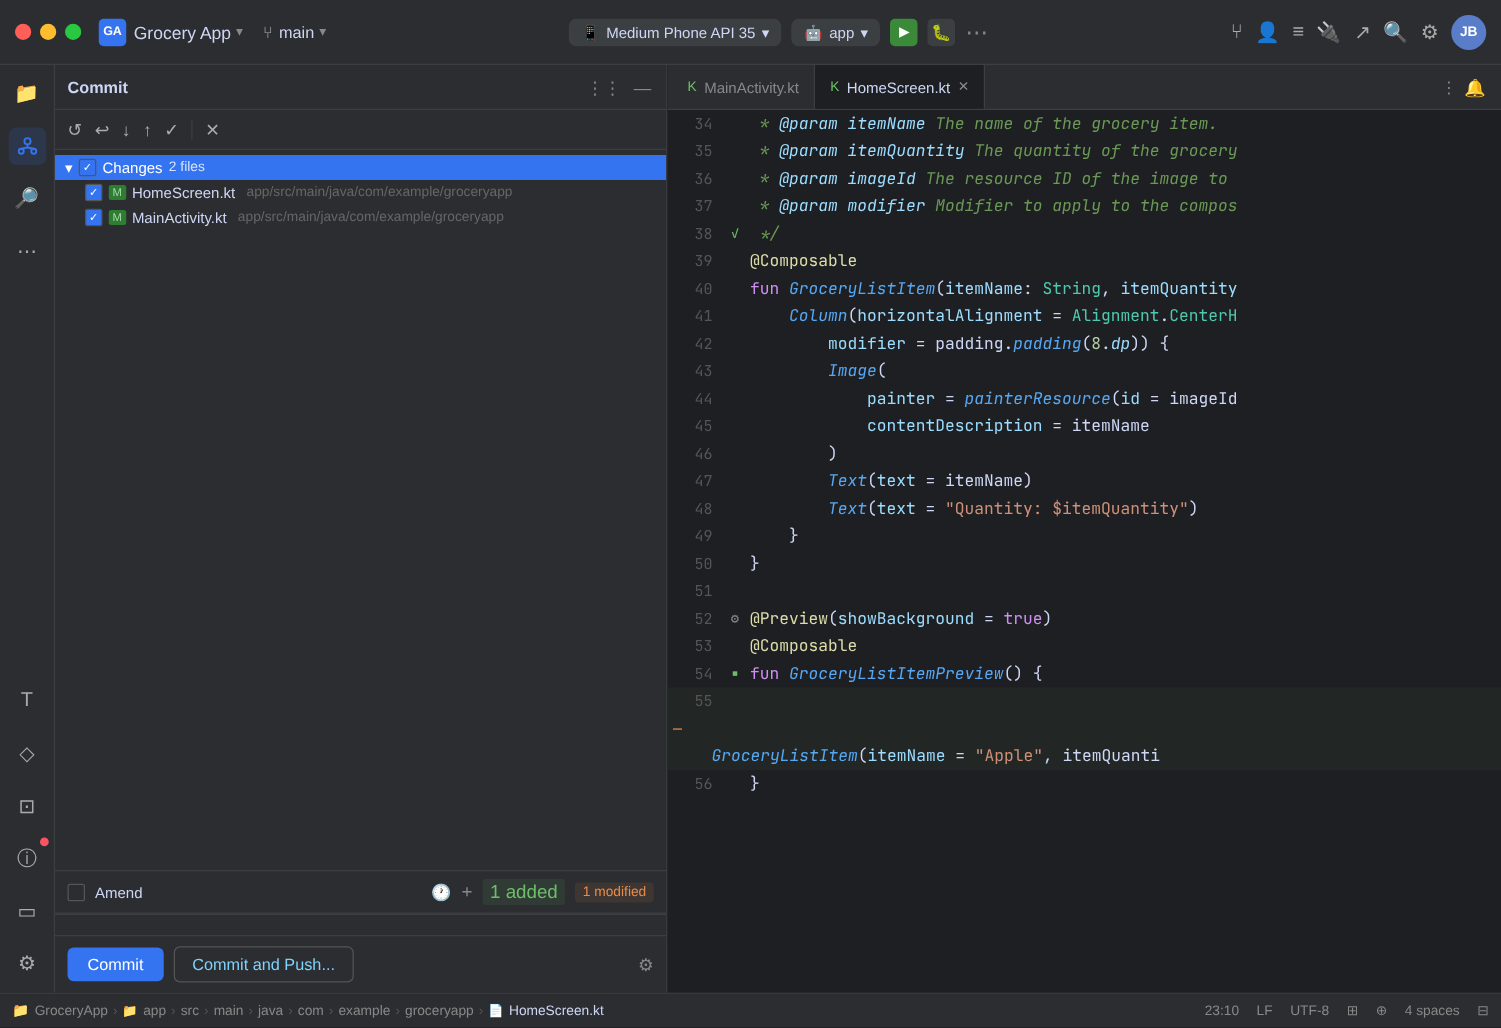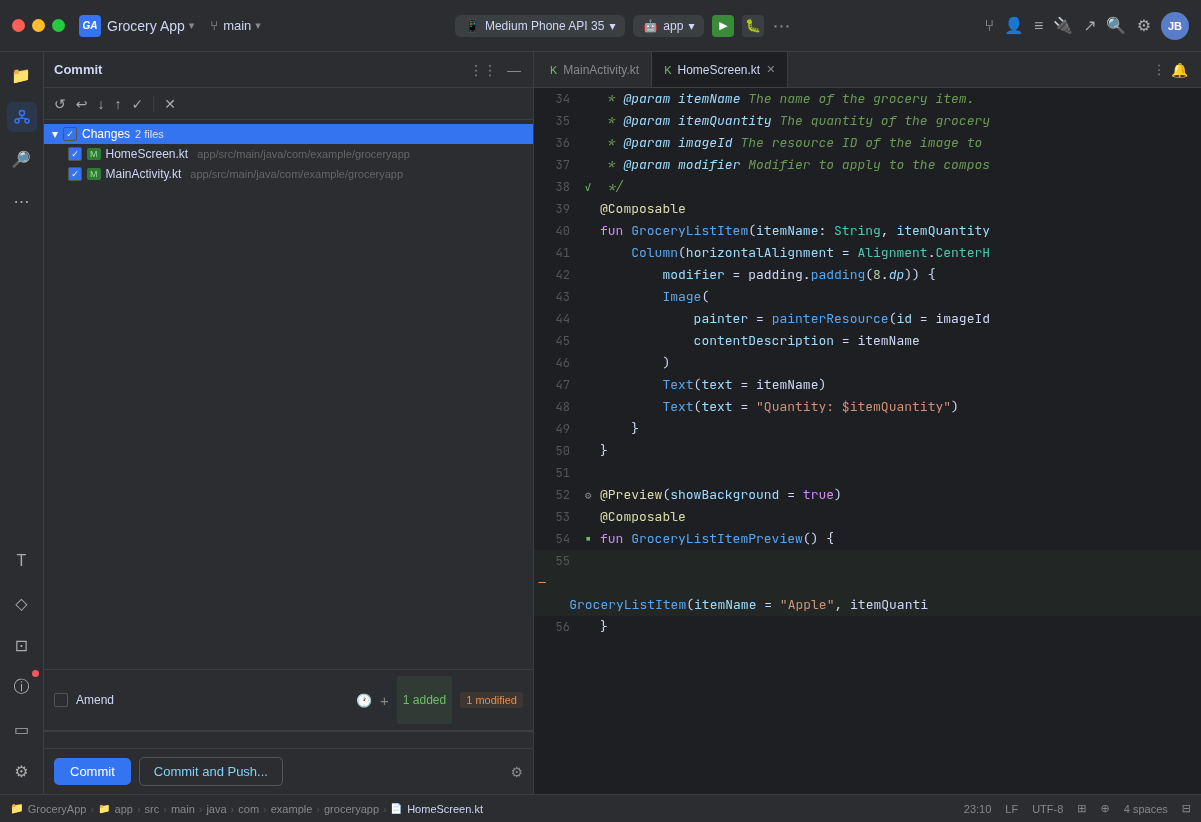--- a/index.html
+++ b/index.html
@@ -40,21 +40,20 @@
       height: 22px;
       background: #3574f0;
       border-radius: 4px;
       display: flex;
       align-items: center;
       justify-content: center;
       font-size: 10px;
       font-weight: bold;
       color: white;
       margin-right: 6px;
-      font-style: italic;
     }
     .app-name {
       font-size: 14px;
       font-weight: 500;
       color: #cdd6f4;
       margin-right: 4px;
     }
     .chevron-icon { color: #888; font-size: 11px; }
     .branch-area {
       display: flex;
@@ -293,24 +292,24 @@
       border-radius: 2px;
       background: transparent;
       flex-shrink: 0;
     }
     .amend-label {
       font-size: 12px;
       color: #cdd6f4;
       flex: 1;
     }
     .stats-badge {
-      font-size: 12px;
+      font-size: 15px;
       color: #6dbf67;
       background: rgba(109, 191, 103, 0.1);
-      padding: 17px 6px;
+      padding: 2px 6px;
       border-radius: 3px;
     }
     .stats-badge-mod {
       font-size: 11px;
       color: #e88c4c;
       background: rgba(232, 140, 76, 0.1);
       padding: 2px 6px;
       border-radius: 3px;
     }
     #commit-textarea {
@@ -443,21 +442,21 @@
       font-size: 13px;
     }
     .line-content {
       flex: 1;
       padding-left: 4px;
       white-space: pre;
       overflow: visible;
     }
     
     .kw { color: #cf8ef4; } 
-    .fn { color: #56a8f5; } 
+    .fn { color: #56a8f5; font-style: italic; } 
     .type { color: #4ec9b0; } 
     .str { color: #ce9178; } 
     .cmt { color: #6a9955; font-style: italic; } 
     .param { color: #9cdcfe; } 
     .num { color: #b5cea8; } 
     .ann { color: #dcdcaa; } 
     .plain { color: #cdd6f4; }
 
     
     #statusbar {

